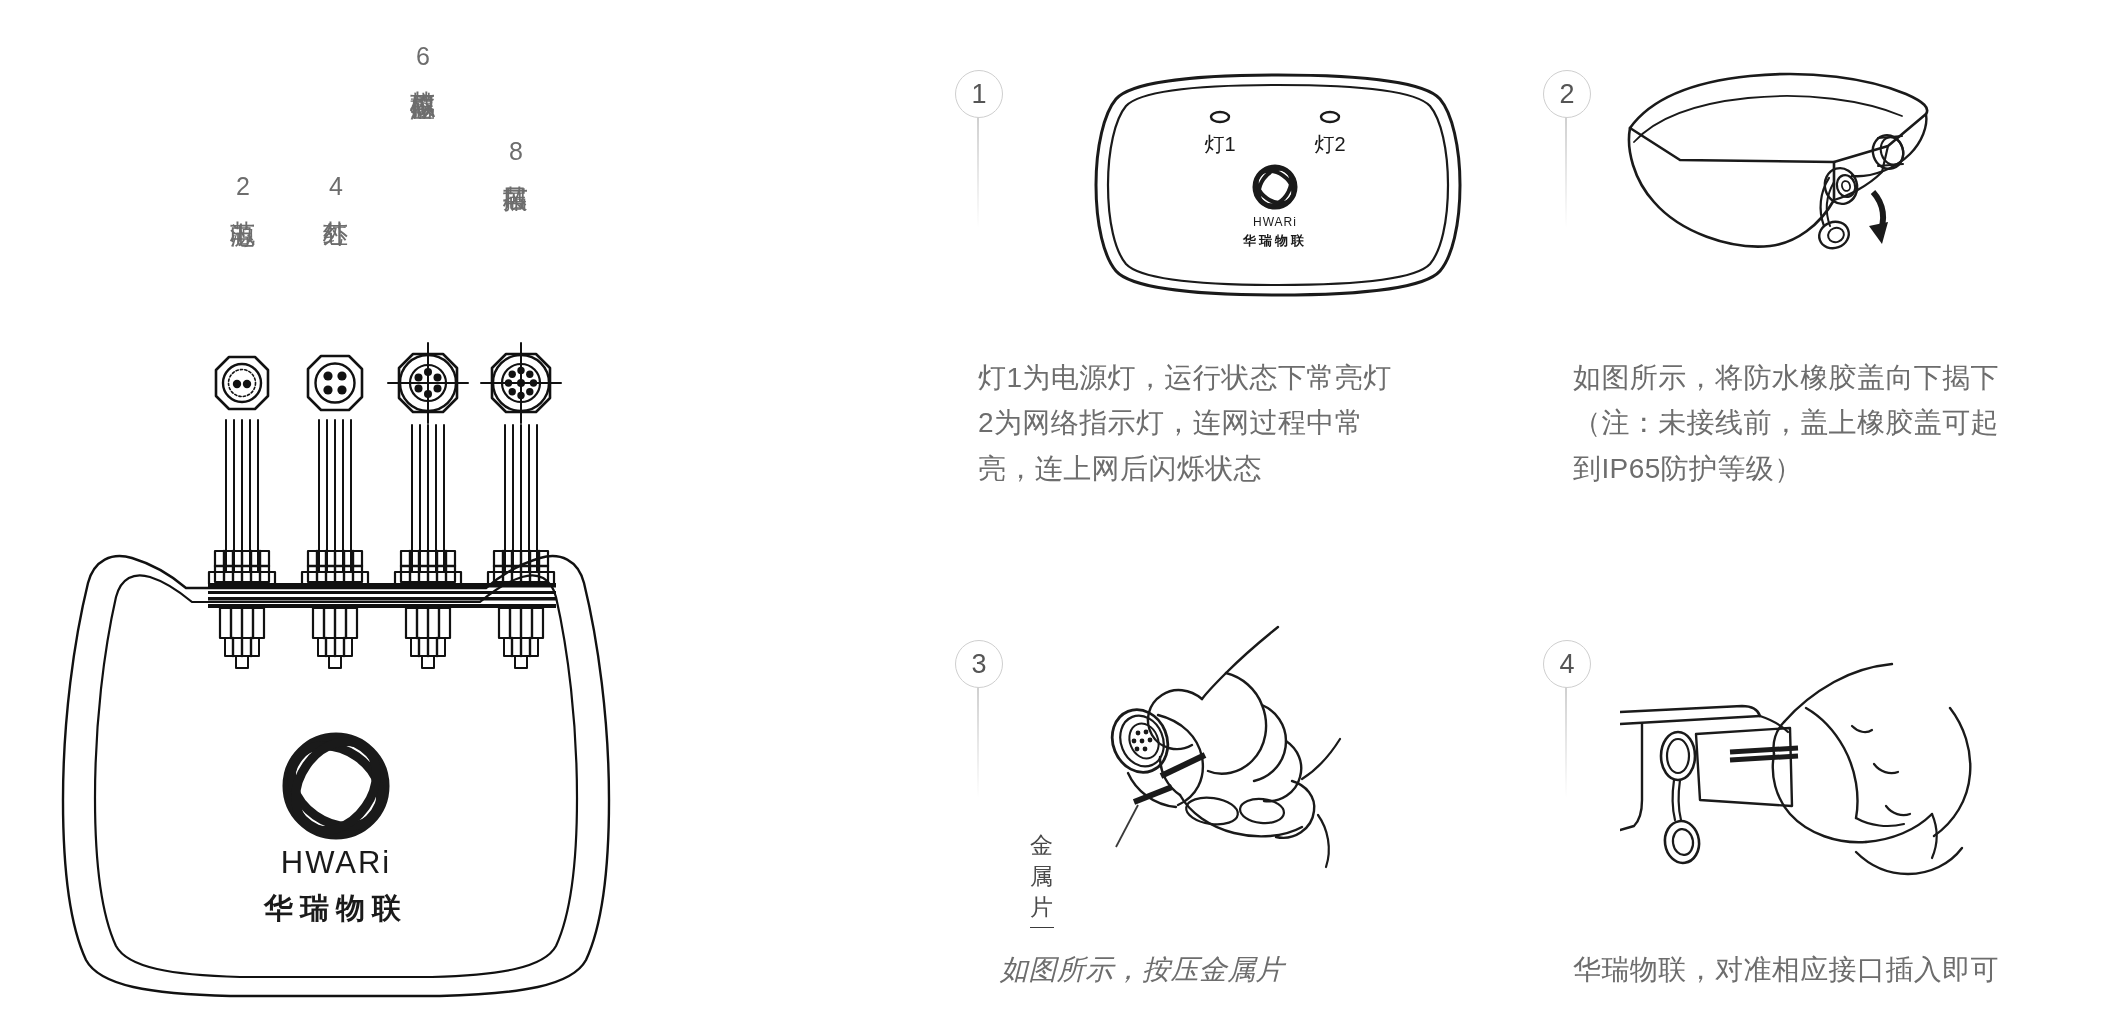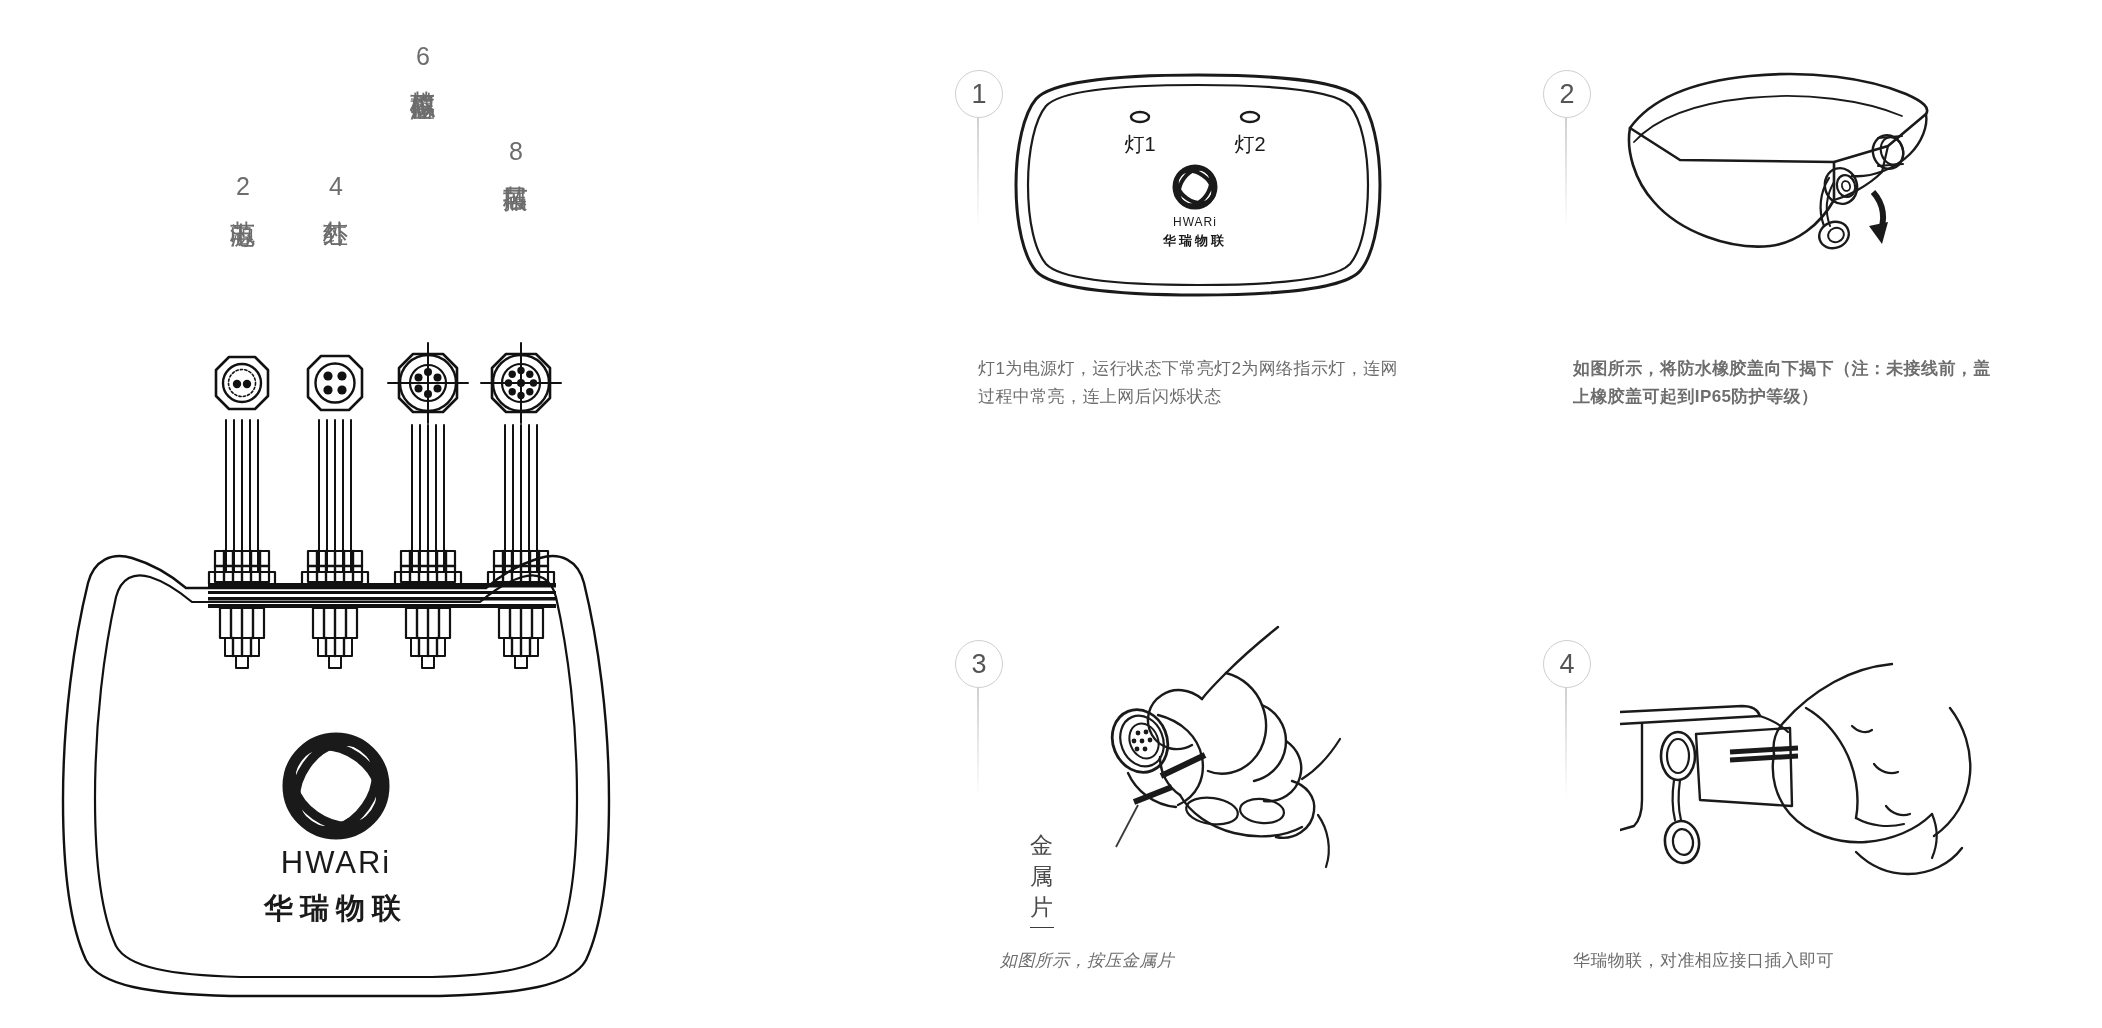--- a/index.html
+++ b/index.html
@@ -38,37 +38,37 @@
     font-size:27px;color:#555;font-weight:400;
     z-index:3;
   }
   .badge-stem{
     position:absolute;width:1.6px;height:112px;
     background:linear-gradient(#cfcfcf,#ffffff);
     z-index:2;
   }
   .caption{
     position:absolute;
-    font-size:17px;
+    font-size:28px;
     line-height:1.62;
     color:#6d6d6d;
     letter-spacing:.4px;
   }
   .fig{position:absolute;}
 
   
   #step-1 .badge{left:955px;top:70px;}
   #step-1 .badge-stem{left:977px;top:116px;}
-  #step-1 .fig{left:988px;top:55px;}
+  #step-1 .fig{left:1068px;top:55px;}
   #step-1 .caption{left:978px;top:355px;width:420px;}
 
   #step-2 .badge{left:1543px;top:70px;}
   #step-2 .badge-stem{left:1565px;top:116px;}
   #step-2 .fig{left:1620px;top:50px;}
-  #step-2 .caption{left:1573px;top:355px;width:430px;font-weight:bold;}
+  #step-2 .caption{left:1573px;top:355px;width:430px;}
 
   #step-3 .badge{left:955px;top:640px;}
   #step-3 .badge-stem{left:977px;top:686px;}
   #step-3 .fig{left:1030px;top:615px;}
   #step-3 .caption{left:1000px;top:947px;width:420px;font-style:italic;}
 
   #step-4 .badge{left:1543px;top:640px;}
   #step-4 .badge-stem{left:1565px;top:686px;}
   #step-4 .fig{left:1620px;top:630px;}
   #step-4 .caption{left:1573px;top:947px;width:440px;}

